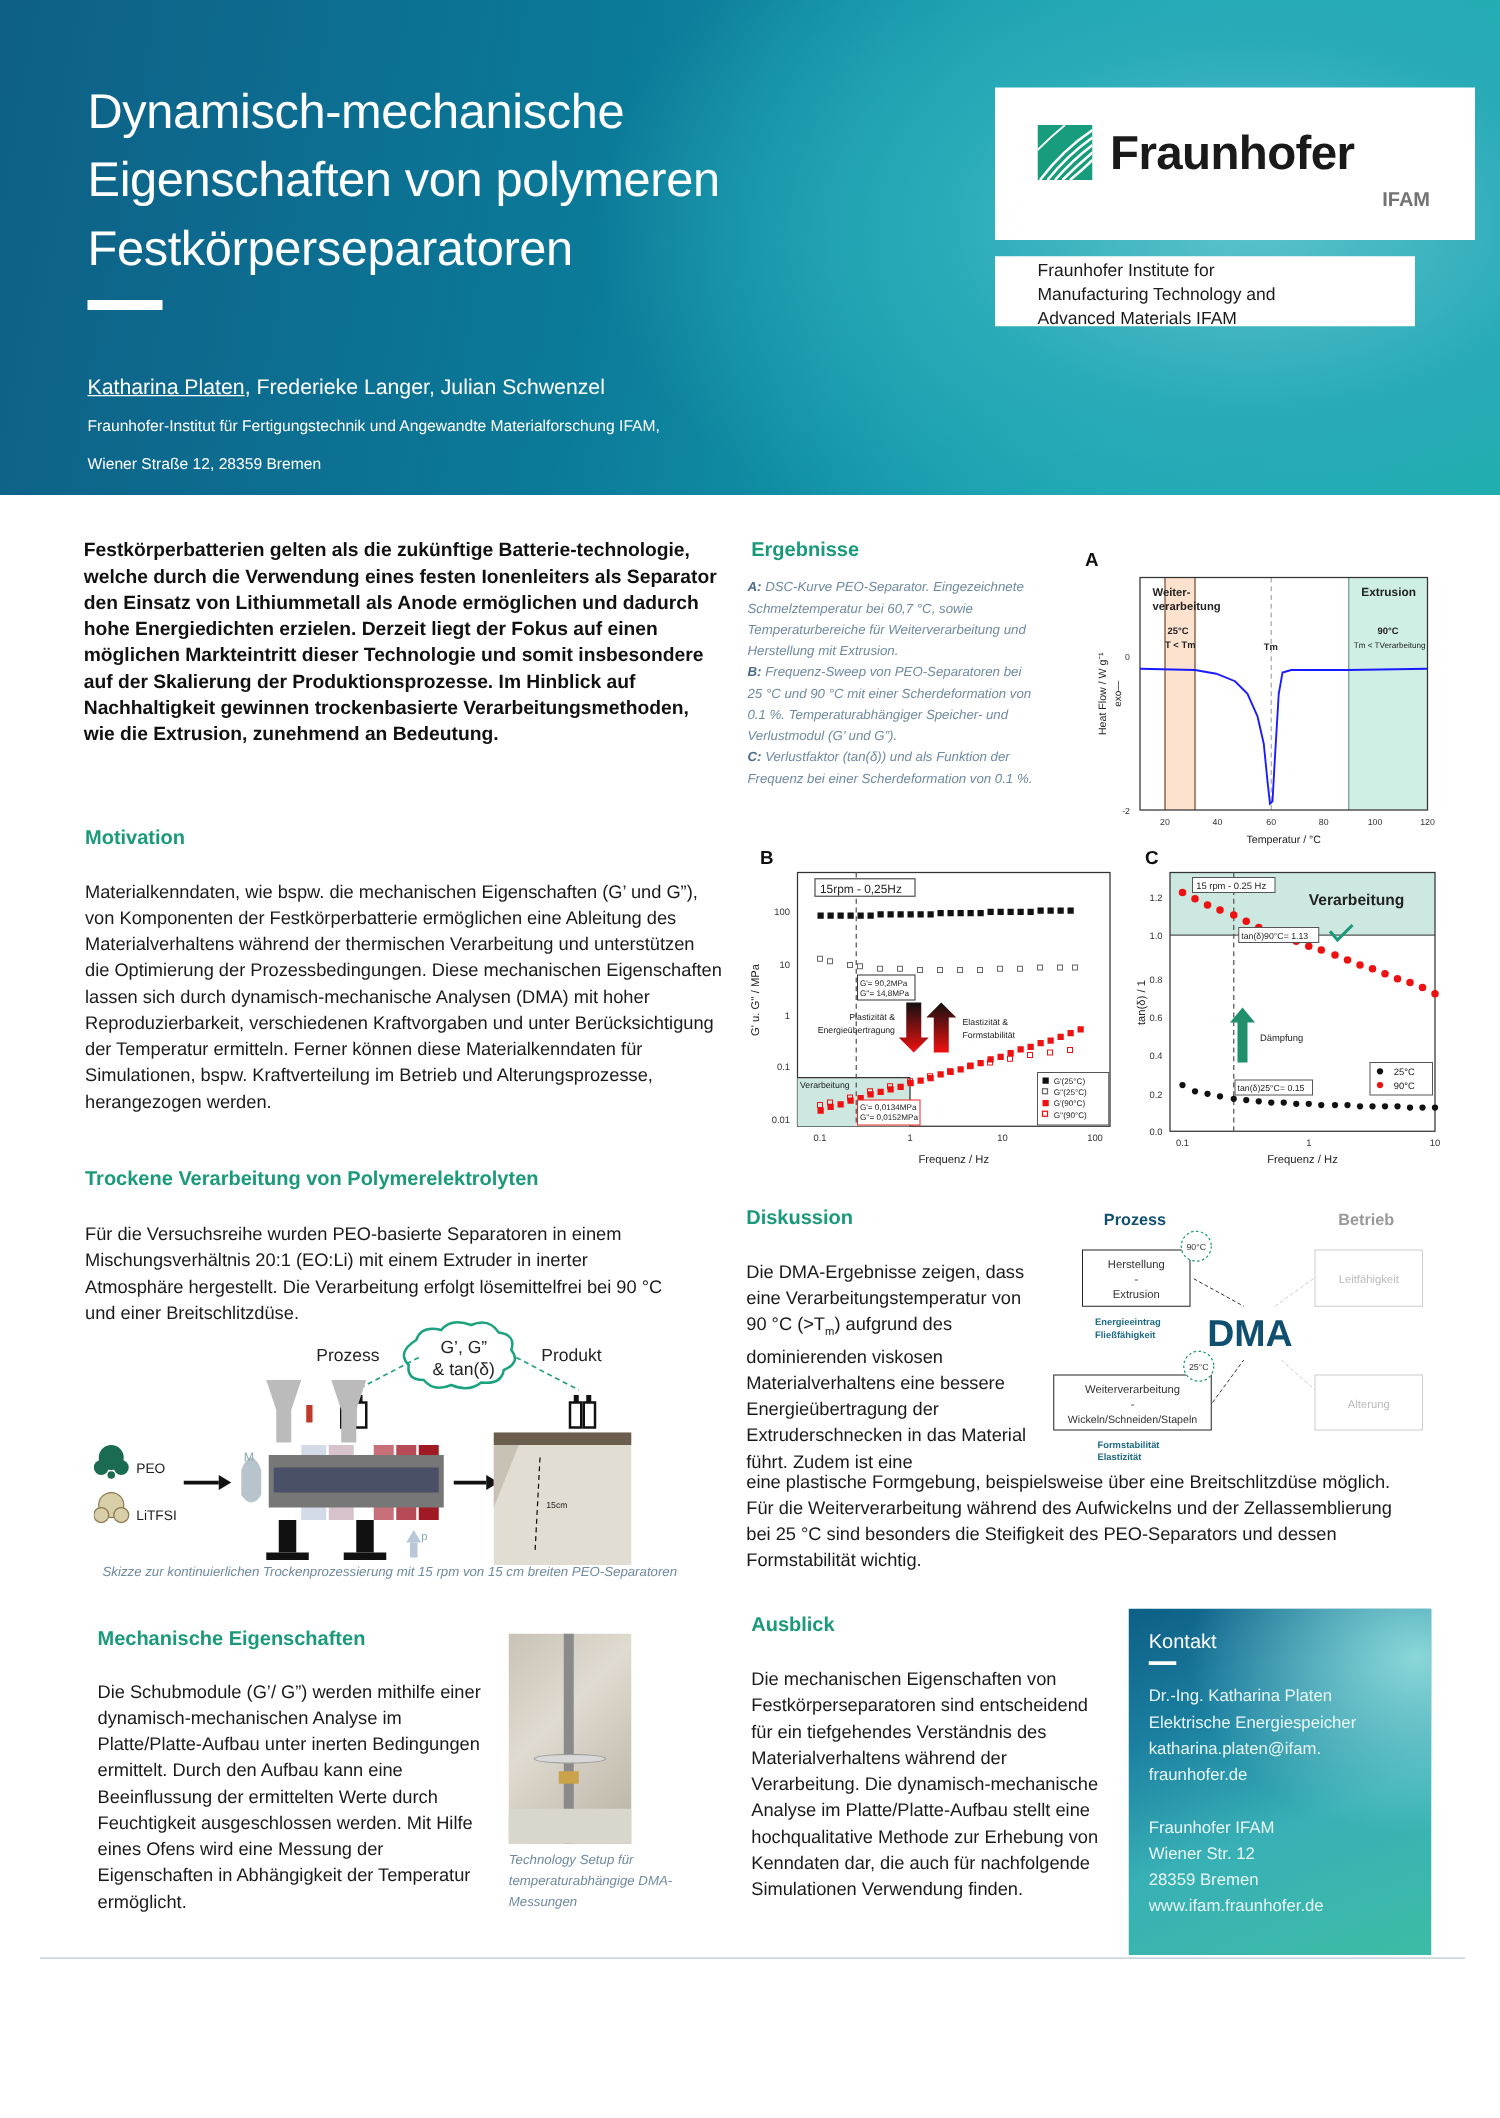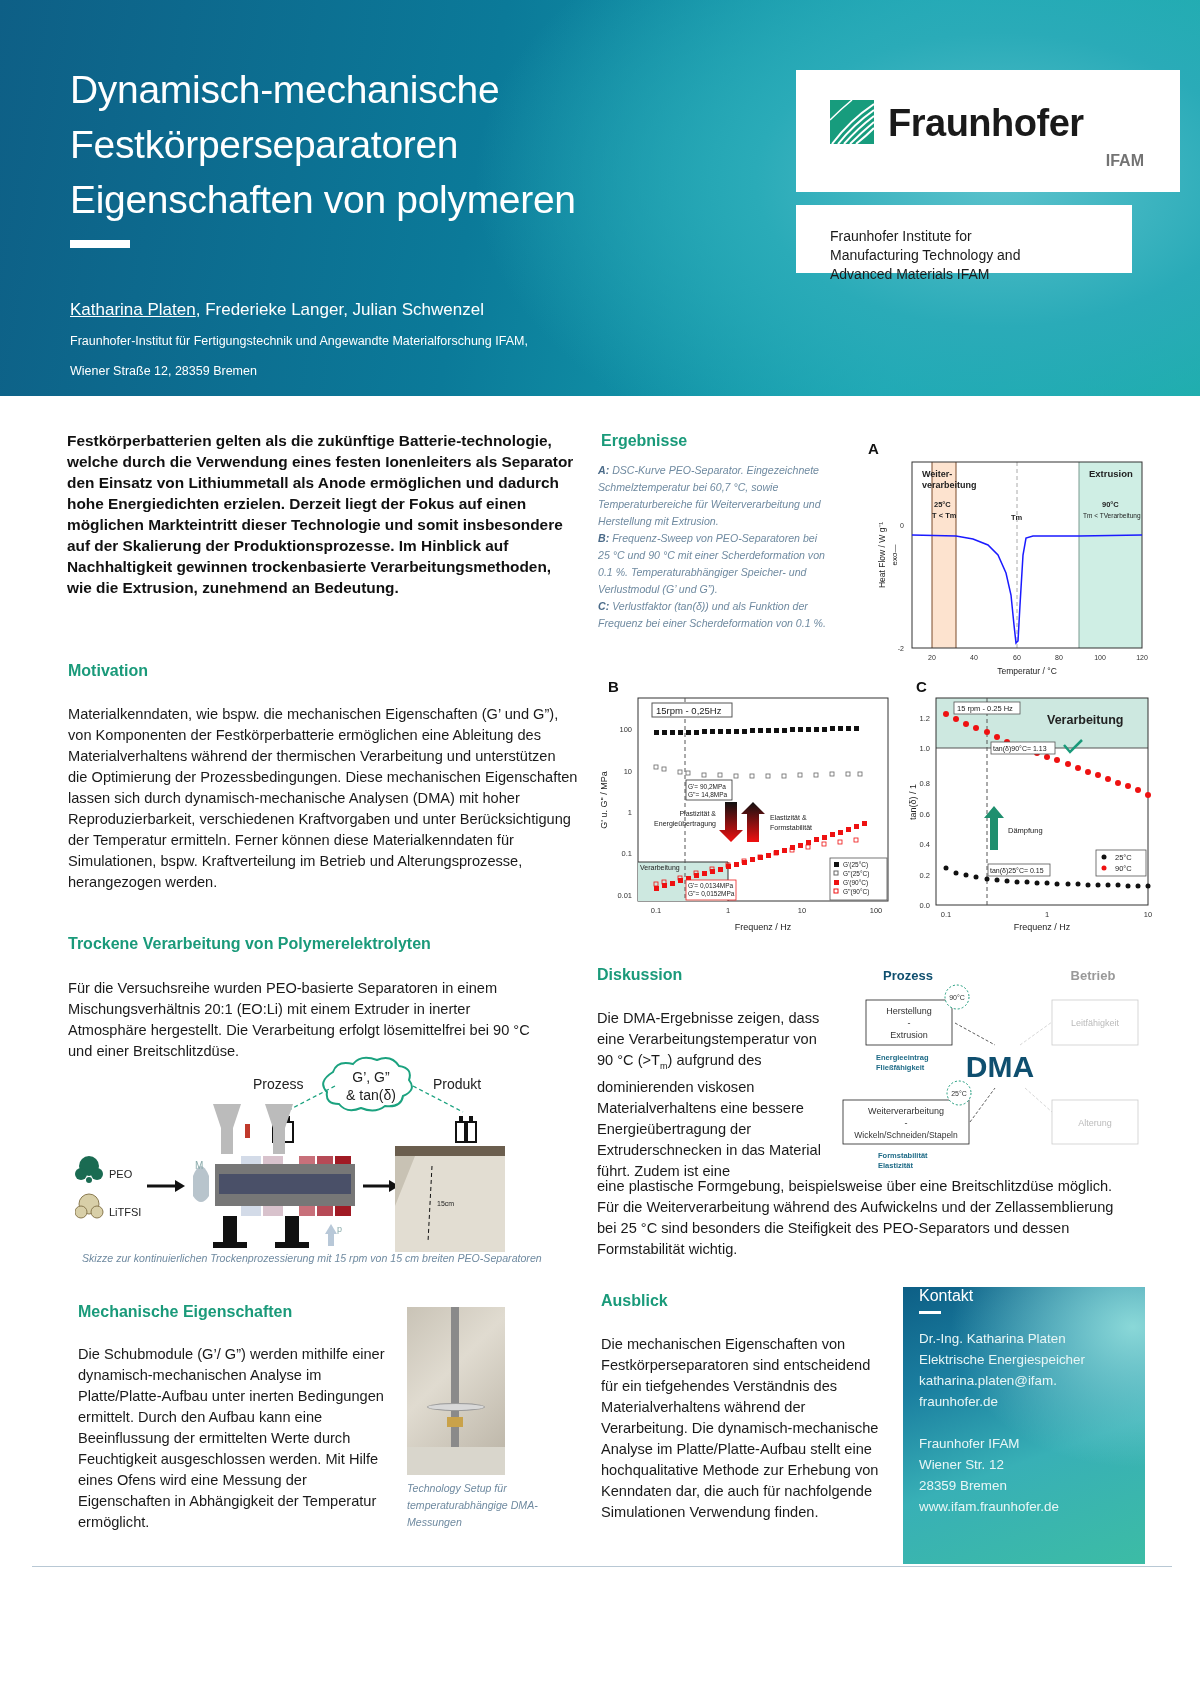--- a/index.html
+++ b/index.html
@@ -7,43 +7,43 @@
 .header{position:absolute;left:0;top:0;width:1200px;height:396px;background:radial-gradient(ellipse 700px 420px at 1000px 180px,#5bc2cc 0%,#2aabb8 35%,rgba(20,150,170,0) 75%),linear-gradient(100deg,#0e5f86 0%,#0b7a99 40%,#17a8b3 75%,#19b0a8 100%)}
 .title{position:absolute;left:70px;top:62px;width:620px;color:#fff;font-family:"Liberation Sans",sans-serif;font-size:39px;line-height:55px;font-weight:400;letter-spacing:-0.3px}
 .title-bar{position:absolute;left:70px;top:240px;width:60px;height:8px;background:#fff}
 .authors{position:absolute;left:70px;top:300px;color:#fff;font-size:17px;font-family:"Liberation Sans",sans-serif}
 .authors .lead{text-decoration:underline}
 .affil{position:absolute;left:70px;color:#fff;font-size:12.5px;font-weight:normal;font-family:"Liberation Sans",sans-serif}
 .logo-box{position:absolute;left:796px;top:70px;width:384px;height:122px;background:#fff}
 .logo-mark{position:absolute;left:34px;top:30px;width:44px;height:44px}
 .logo-text{position:absolute;left:92px;top:32px;font-family:"Liberation Sans",sans-serif;font-weight:bold;font-size:38px;color:#1a1a1a;letter-spacing:-0.5px}
 .logo-sub{position:absolute;right:36px;top:82px;font-family:"Liberation Sans",sans-serif;font-weight:bold;font-size:16px;color:#737373}
-.inst-box{position:absolute;left:796px;top:205px;width:336px;height:68px;background:#fff;padding:22px 34px;font-family:"Liberation Sans",sans-serif;font-size:14px;line-height:19px;color:#1a1a1a}
+.inst-box{position:absolute;left:796px;top:205px;width:336px;height:56px;background:#fff;padding:2px 34px;font-family:"Liberation Sans",sans-serif;font-size:14px;line-height:19px;color:#1a1a1a}
 .intro{position:absolute;left:67px;top:430px;width:510px;font-family:"Liberation Sans",sans-serif;font-weight:bold;font-size:15.4px;line-height:21px;color:#111}
 .h2{position:absolute;color:#1a9a7a;font-family:"Liberation Sans",sans-serif;font-weight:bold;font-size:16px}
 .body-text{position:absolute;font-family:"Liberation Sans",sans-serif;font-size:14.6px;line-height:21px;color:#1a1a1a}
 .caption{position:absolute;font-family:"Liberation Sans",sans-serif;font-style:italic;font-size:10.6px;line-height:17px;color:#6f8aa0}
 .caption b{color:#4a6a88;font-style:italic}
 .chart-label{position:absolute;font-family:"Liberation Sans",sans-serif;font-weight:bold;font-size:15px;color:#111}
 svg text{font-family:"Liberation Sans",sans-serif}
-.contact{position:absolute;left:903px;top:1287px;width:242px;height:277px;background:radial-gradient(ellipse 260px 200px at 230px 40px,#8ad8d8 0%,rgba(100,200,200,0) 70%),linear-gradient(160deg,#0d5f86 0%,#1b7fa0 30%,#38b0b6 60%,#3cbca5 100%);padding:0 16px;color:#fff;font-family:"Liberation Sans",sans-serif}
+.contact{position:absolute;left:903px;top:1287px;width:242px;height:277px;background:radial-gradient(ellipse 260px 200px at 230px 40px,#8ad8d8 0%,rgba(100,200,200,0) 70%),linear-gradient(160deg,#0d5f86 0%,#1b7fa0 30%,#38b0b6 60%,#3cbca5 100%);padding:18px 16px;color:#fff;font-family:"Liberation Sans",sans-serif}
 .contact .ct-title{font-size:16px;margin-bottom:6px}
 .contact .ct-bar{width:22px;height:3px;background:#fff;margin-bottom:14px}
 .contact p{font-size:13.4px;line-height:21px;color:#e8f6f6}
 .footer-line{position:absolute;left:32px;top:1566px;width:1140px;height:1px;background:#b8c8d4}
 .photo{position:absolute;background:linear-gradient(135deg,#c9c3b6,#e0dbd0 40%,#b8b1a3)}
 </style>
 </head>
 <body>
 
 <div class="header">
   <div class="title">
     <div>Dynamisch-mechanische</div>
+    <div>Eigenschaften von polymeren</div>
     <div>Festkörperseparatoren</div>
-    <div>Eigenschaften von polymeren</div>
   </div>
   <div class="title-bar"></div>
   <div class="authors"><span class="lead">Katharina Platen</span><span>, Frederieke Langer, Julian Schwenzel</span></div>
   <div class="affil" style="top:334px">Fraunhofer-Institut für Fertigungstechnik und Angewandte Materialforschung IFAM,</div>
   <div class="affil" style="top:364px">Wiener Straße 12, 28359 Bremen</div>
 
   <div class="logo-box">
     <svg class="logo-mark" viewBox="0 0 44 44">
       <rect x="0" y="0" width="44" height="44" fill="#179c7d"></rect>
       <path d="M2 44 Q20 20 44 4" stroke="#fff" stroke-width="2" fill="none"></path>

